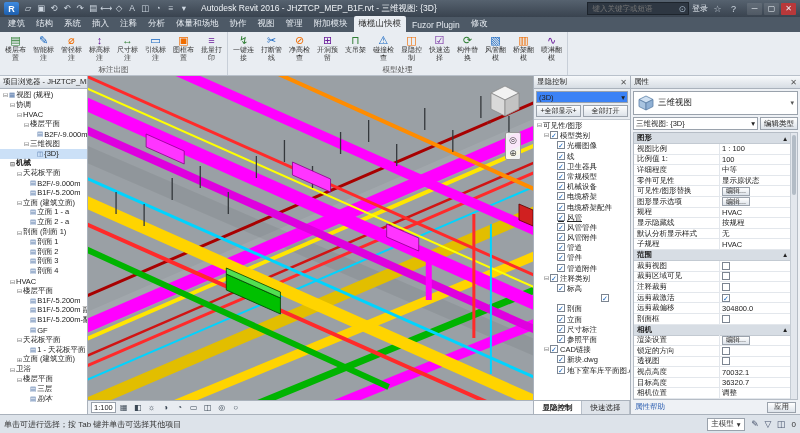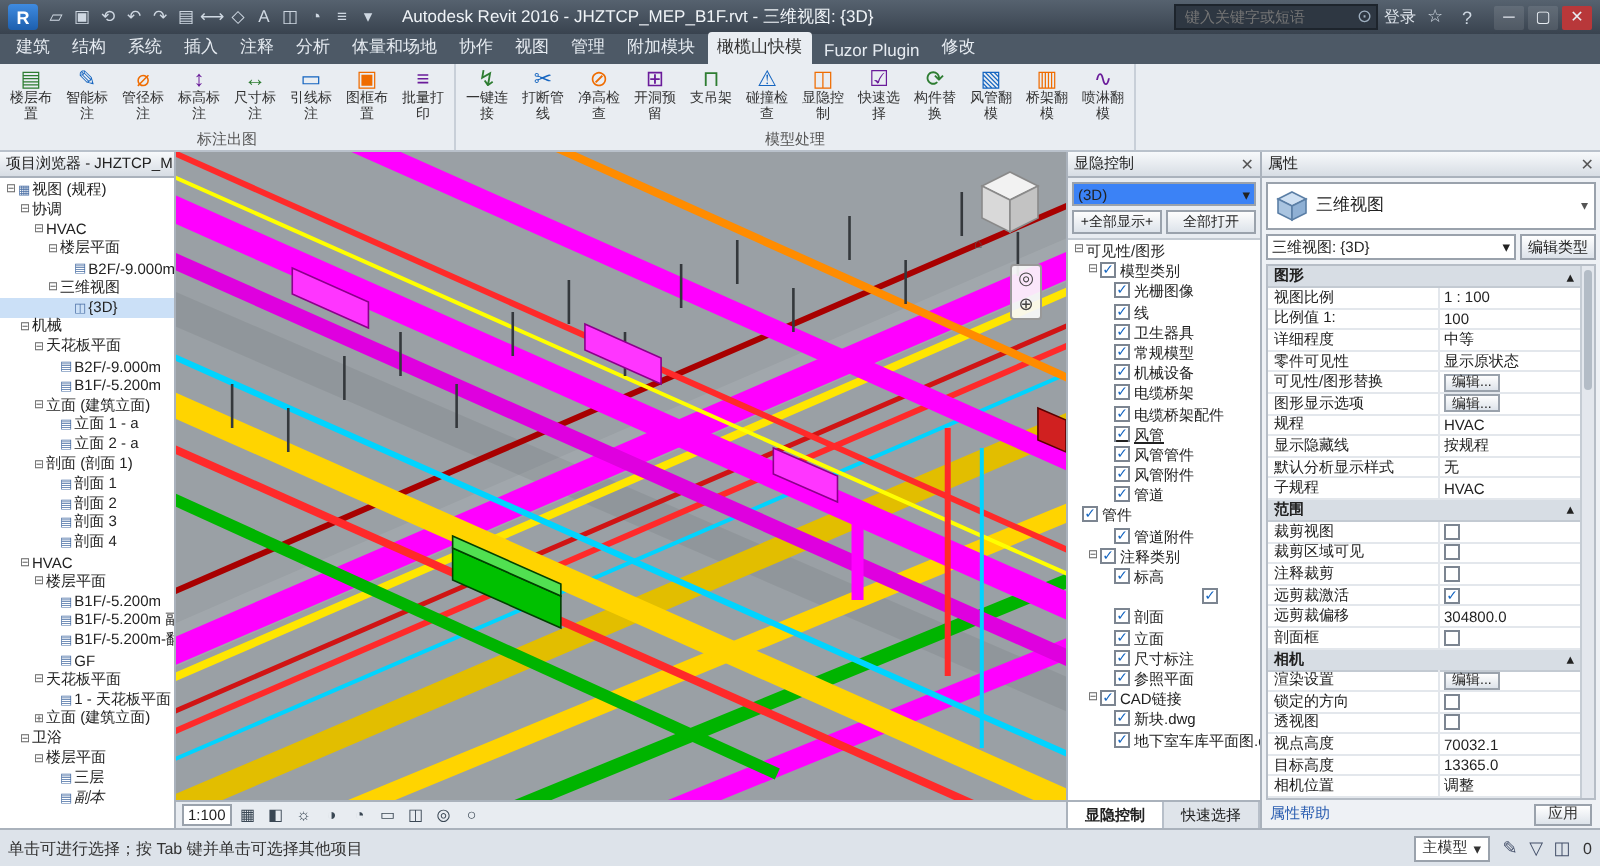--- a/index.html
+++ b/index.html
@@ -279,21 +279,21 @@
           </div>
           <div class="trow" style="padding-left: 23px;">
             <div class="tw">⊟</div>
             <div class="tt">三维视图</div>
           </div>
           <div class="trow sel" style="padding-left: 30px;">
             <div class="tw"></div>
             <div class="tg">◫</div>
             <div class="tt">{3D}</div>
           </div>
-          <div class="trow" style="padding-left: 9px;">
+          <div class="trow" style="padding-left: 9px; font-weight: bold;">
             <div class="tw">⊟</div>
             <div class="tt">机械</div>
           </div>
           <div class="trow" style="padding-left: 16px;">
             <div class="tw">⊟</div>
             <div class="tt">天花板平面</div>
           </div>
           <div class="trow" style="padding-left: 23px;">
             <div class="tw"></div>
             <div class="tg">▤</div>
@@ -553,21 +553,21 @@
           <div class="vrow" style="padding-left: 16px;">
             <div class="tw"></div>
             <div class="chk">✓</div>
             <div class="tt">风管附件</div>
           </div>
           <div class="vrow" style="padding-left: 16px;">
             <div class="tw"></div>
             <div class="chk">✓</div>
             <div class="tt">管道</div>
           </div>
-          <div class="vrow" style="">
+          <div class="vrow" style="padding-left: 16px;">
             <div class="tw"></div>
             <div class="chk">✓</div>
             <div class="tt">管件</div>
           </div>
           <div class="vrow" style="padding-left: 16px;">
             <div class="tw"></div>
             <div class="chk">✓</div>
             <div class="tt">管道附件</div>
           </div>
           <div class="vrow" style="padding-left: 9px;">
@@ -757,21 +757,21 @@
               <div class="pval">
                 <div class="pchk"></div>
               </div>
             </div>
             <div class="prow">
               <div class="plab">视点高度</div>
               <div class="pval">70032.1</div>
             </div>
             <div class="prow">
               <div class="plab">目标高度</div>
-              <div class="pval">13365.0</div>
+              <div class="pval">36320.7</div>
             </div>
             <div class="prow">
               <div class="plab">相机位置</div>
               <div class="pval">调整</div>
             </div>
           </div>
         <div class="pscroll">
             <div class="thumb"></div>
           </div>
       </div>

